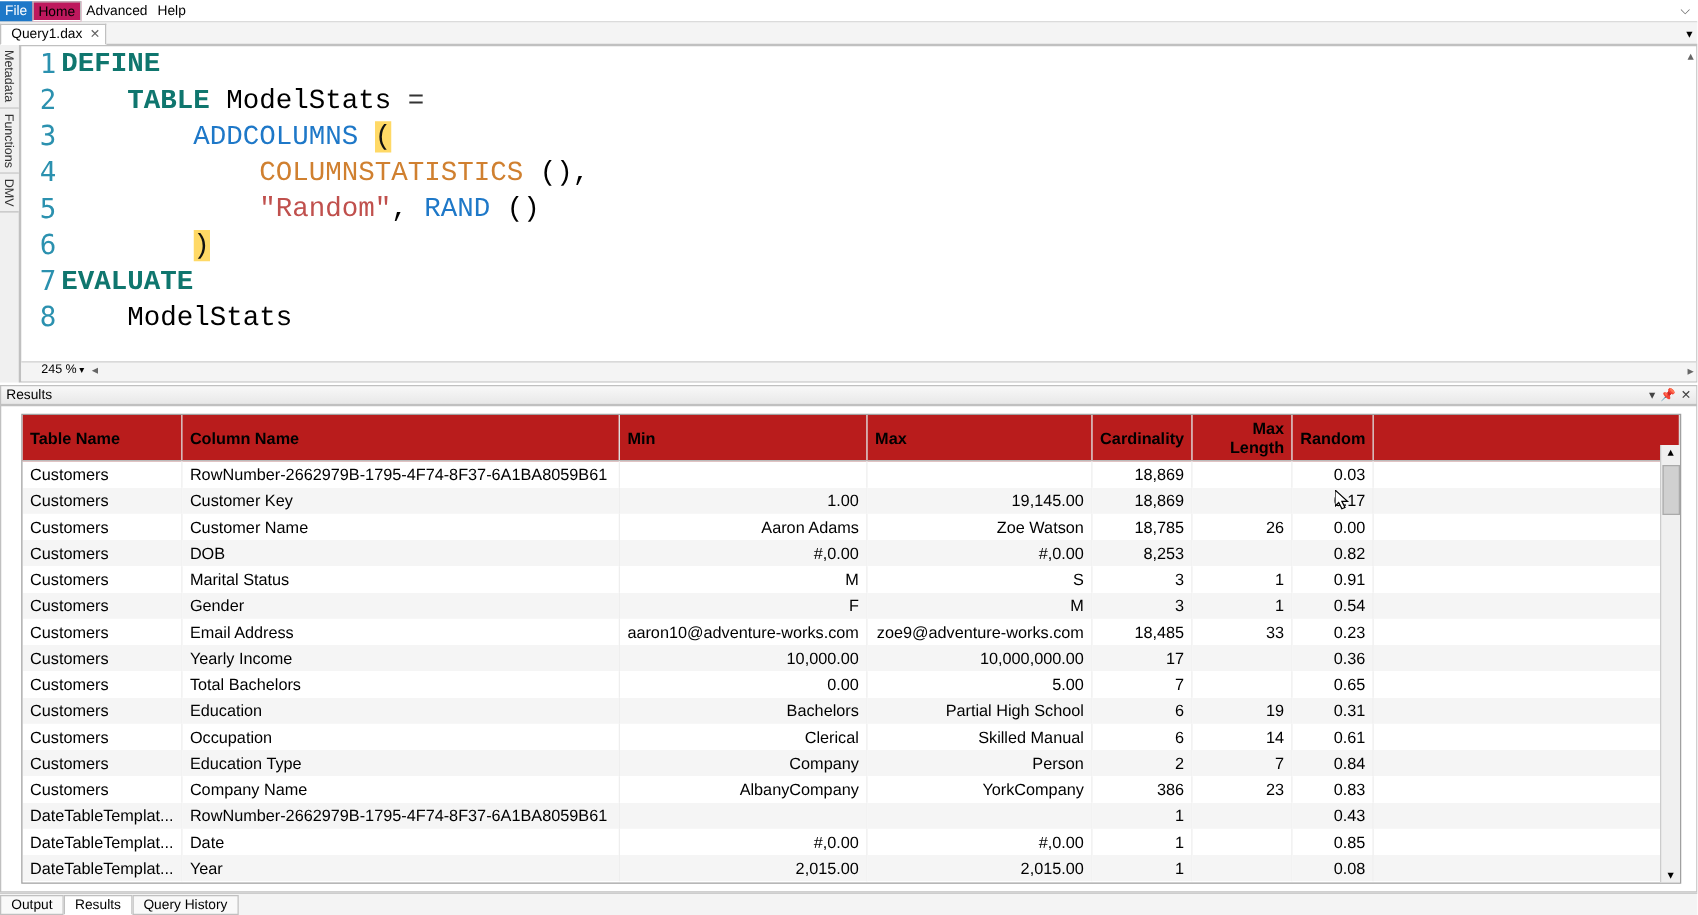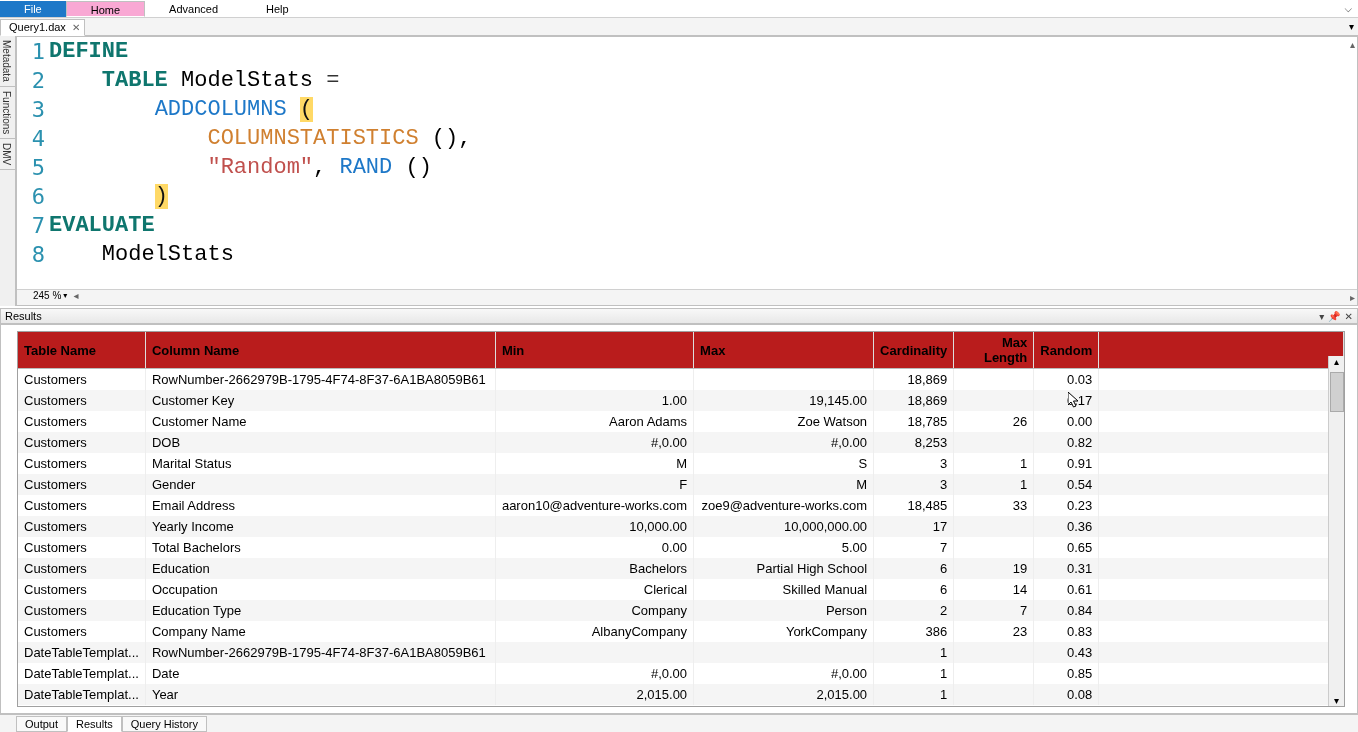--- a/index.html
+++ b/index.html
@@ -1,21 +1,21 @@
 <!DOCTYPE html>
 <html><head>
 <meta charset="utf-8">
 <style>
 * { box-sizing: border-box; margin: 0; padding: 0; }
 body { font-family: "Segoe UI", Tahoma, sans-serif; font-size: 12px; background: #fff; color: #000; overflow: hidden; width: 1358px; height: 732px; position: relative; }
 
 .menubar { height: 18px; background: #fff; display: flex; align-items: center; border-bottom: 1px solid #d0d0d0; }
-.menubar .menu-item { padding: 1px 24px; font-size: 11px; cursor: default; height: 16px; line-height: 14px; }
+.menubar .menu-item { padding: 1px 4px; font-size: 11px; cursor: default; height: 16px; line-height: 14px; }
 .menubar .menu-item.file { background: #1e78c8; color: #fff; }
-.menubar .menu-item.active { background: #f9a8d4; border: 1px solid #c0c0c0; border-bottom-color: #fff; }
+.menubar .menu-item.active { background: #be185d; border: 1px solid #c0c0c0; border-bottom-color: #fff; }
 .menubar .right-ctrl { margin-left: auto; padding: 0 6px; font-size: 10px; color: #555; }
 
 .tabbar { height: 18px; background: #f4f4f4; display: flex; align-items: center; border-bottom: 1px solid #c0c0c0; position: relative; }
 .filetab { background: #fff; border: 1px solid #c0c0c0; border-bottom-color: #fff; padding: 0 4px 0 8px; font-size: 11px; display: flex; align-items: center; height: 17px; margin-top: 1px; }
 .filetab .close-x { margin-left: 6px; color: #666; font-size: 10px; }
 .tabbar .right-ctrl { position: absolute; right: 4px; font-size: 10px; }
 
 .side-tabs { position: absolute; left: 0; top: 36px; width: 16px; height: 270px; background: #f0f0f0; border-right: 1px solid #c0c0c0; display: flex; flex-direction: column; font-size: 10px; }
 .side-tab { writing-mode: vertical-lr; padding: 4px 1px; border-bottom: 1px solid #c0c0c0; background: #f0f0f0; text-align: center; color: #333; }
 
@@ -43,21 +43,21 @@
 .grid-wrap { position: absolute; left: 16px; right: 12px; top: 6px; bottom: 6px; border: 1px solid #a0a0a0; overflow: hidden; }
 .grid { width: 100%; border-collapse: collapse; font-size: 13px; }
 .grid th { text-align: left; font-weight: 600; background: #b91c1c; border-bottom: 1px solid #bbb; border-right: 1px solid #ddd; padding: 3px 6px; height: 22px; }
 .grid th.num { text-align: right; }
 .grid td { border-right: 1px solid #eee; padding: 2px 6px; height: 21px; white-space: nowrap; overflow: hidden; text-overflow: ellipsis; }
 .grid td.num { text-align: right; }
 .grid tbody tr:nth-child(even) td { background: #f5f5f5; }
 .grid-scroll { position: absolute; right: 0; top: 24px; bottom: 0; width: 16px; background: #f0f0f0; border-left: 1px solid #ccc; display: flex; flex-direction: column; align-items: center; justify-content: space-between; font-size: 10px; }
 .grid-scroll .thumb { position: absolute; top: 16px; width: 14px; height: 40px; background: #d0d0d0; border: 1px solid #aaa; }
 
-.bottom-tabs { position: absolute; left: 0; right: 0; bottom: 0; height: 18px; background: #f4f4f4; border-top: 1px solid #c0c0c0; display: flex; align-items: center; gap: 0; padding-left: 16px; }
+.bottom-tabs { position: absolute; left: 0; right: 0; bottom: 0; height: 18px; background: #f4f4f4; border-top: 1px solid #c0c0c0; display: flex; align-items: center; gap: 0; }
 .bottom-tab { font-size: 11px; padding: 1px 8px; border: 1px solid #c0c0c0; background: #f9f9f9; }
 .bottom-tab.active { background: #fff; border-bottom-color: #fff; }
 
 .cursor-pointer { position: absolute; width: 12px; height: 18px; pointer-events: none; z-index: 9999; }
 </style>
 </head>
 <body>
 
 <div class="menubar">
   <div class="menu-item file">File</div>

